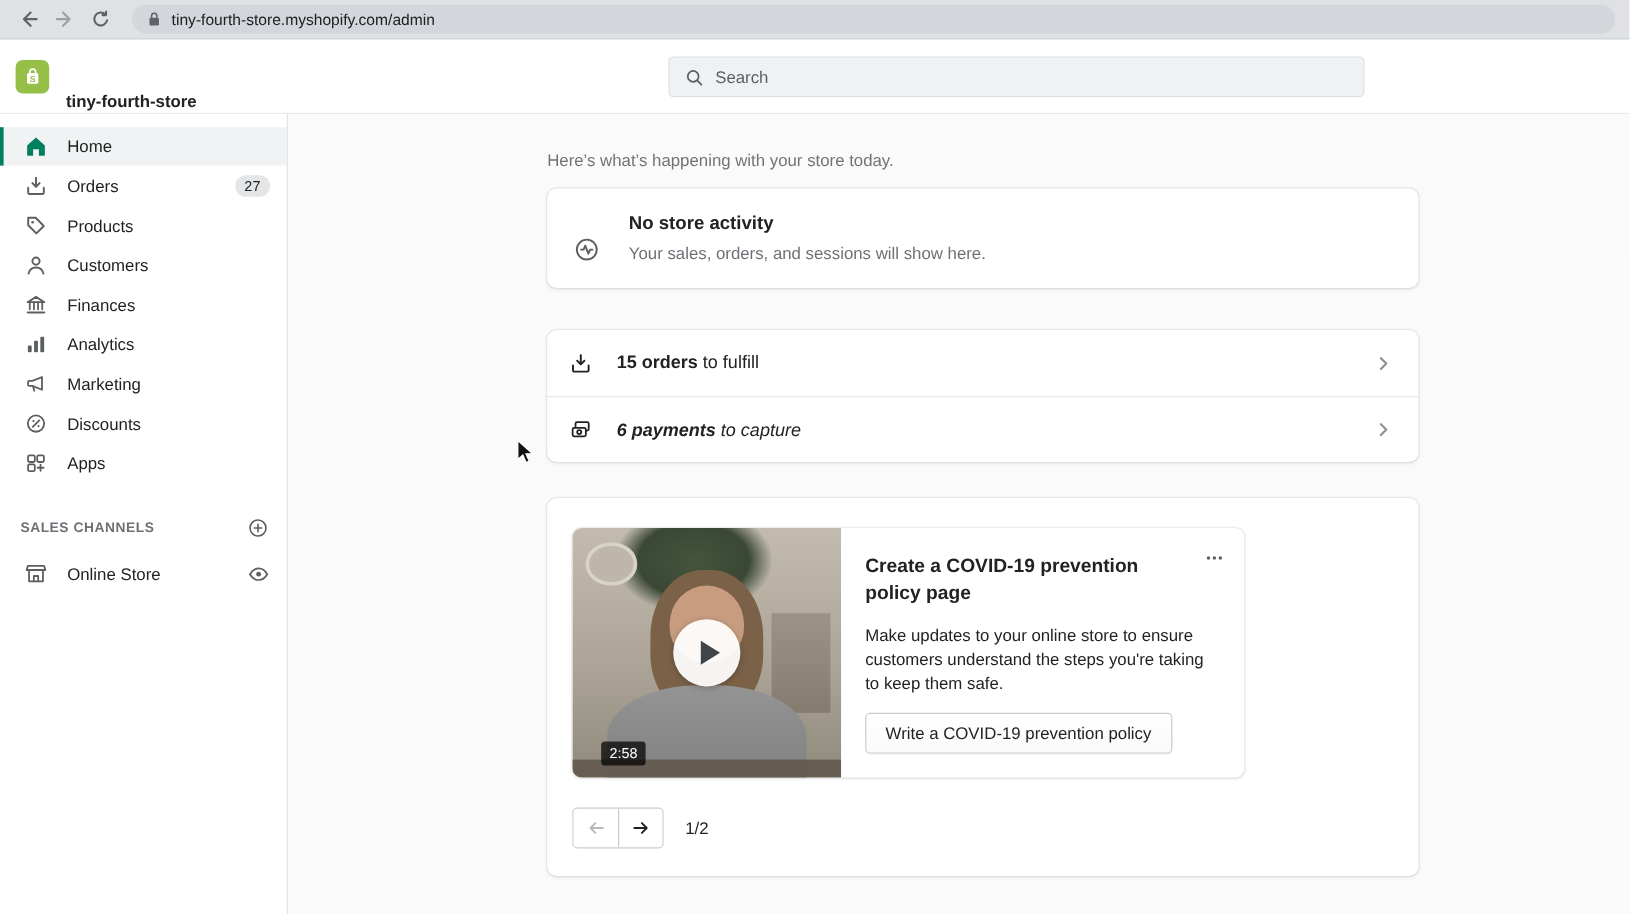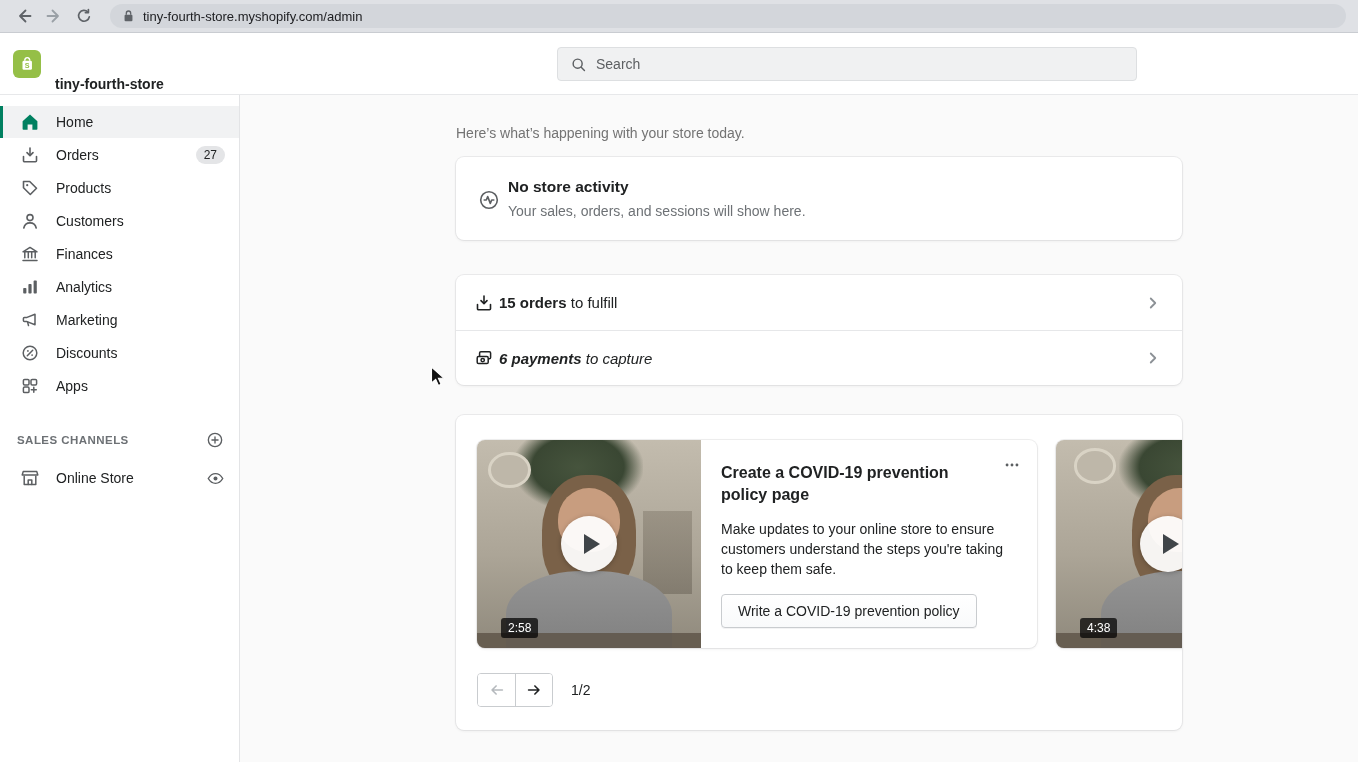--- a/index.html
+++ b/index.html
@@ -51,27 +51,27 @@
 
   
   .main { flex:1; background:#fafafa; overflow:hidden; }
   .content { width:726px; margin-left:216px; }
   .greeting { margin-top:30px; font-size:14px; color:#737373; }
 
   .card { background:#fff; border-radius:8px;
     box-shadow:0 0 0 1px rgba(63,63,68,.07), 0 1px 3px rgba(63,63,68,.09); }
 
   
-  .activity-card { margin-top:16px; padding:21px 22px; display:flex; gap:8px; align-items:center; }
+  .activity-card { margin-top:16px; padding:21px 22px; display:flex; gap:24px; align-items:flex-end; }
   .activity-title { font-size:15.5px; font-weight:600; color:#202223; }
   .activity-desc { margin-top:7px; font-size:14px; color:#6d7175; }
 
   
   .tasks-card { margin-top:35px; }
-  .task-row { height:55px; display:flex; align-items:center; padding:0 20px 0 18px; gap:5px; cursor:pointer; }
+  .task-row { height:55px; display:flex; align-items:center; padding:0 20px 0 18px; gap:20px; cursor:pointer; }
   .task-row + .task-row { border-top:1px solid #e6e7e9;font-style:italic; }
   .task-text { font-size:15px; color:#202223; }
   .task-text .b { font-weight:700; }
   .task-chevron { margin-left:auto; display:flex; }
 
   
   .video-card { margin-top:30px; height:315px; padding:25px 0 0 21px; overflow:hidden; }
   .slides { display:flex; }
   .media-card { width:560px; flex:none; display:flex; background:#fff; border-radius:8px;
     box-shadow:0 0 0 1px rgba(63,63,68,.08), 0 1px 3px rgba(63,63,68,.1); }
@@ -374,34 +374,20 @@
                     <circle cx="4.5" cy="10" r="1.6"></circle>
                     <circle cx="10" cy="10" r="1.6"></circle>
                     <circle cx="15.5" cy="10" r="1.6"></circle>
                   </svg>
               </span>
               <div class="panel-body">Make updates to your online store to ensure customers understand the steps you're taking to keep them safe.</div>
               <button class="panel-btn">Write a COVID-19 prevention policy</button>
             </div>
           </div>
 
-          <div class="thumb2">
-            <div class="scene">
-              <div class="sc-plant" style="left:28%; width:62%;"></div>
-              <div class="sc-frame" style="left:8%; top:4%;"></div>
-              <div class="sc-hair" style="left:34%;"></div>
-              <div class="sc-face" style="left:41%;"></div>
-              <div class="sc-body" style="left:20%;"></div>
-              <div class="sc-desk"></div>
-            </div>
-            <div class="play">
-                <div class="play-tri"></div>
-              </div>
-            <span class="duration">4:38</span>
-          </div>
         </div>
 
         <div class="pager-row">
           <div class="pager">
             <button disabled="">
               <svg width="18" height="18" viewBox="0 0 20 20" fill="none" stroke="#b5b9bd" stroke-width="1.8" stroke-linecap="round" stroke-linejoin="round">
                   <path d="M16 10 H4.5 M9 5.5 L4.5 10 l4.5 4.5"></path>
                 </svg>
             </button>
             <button>

